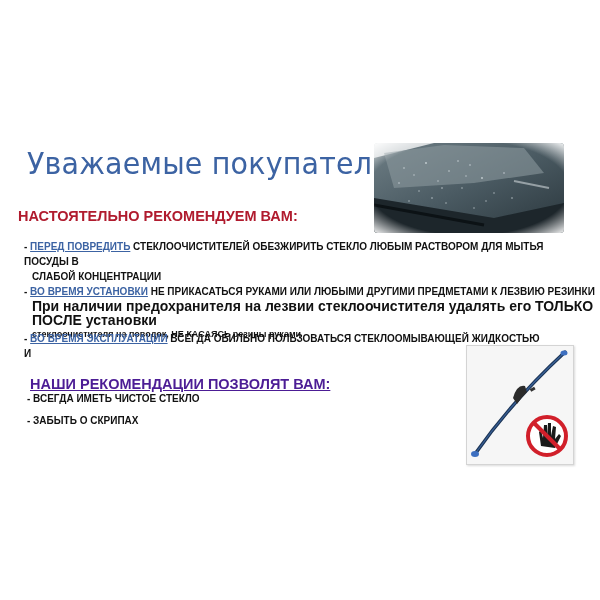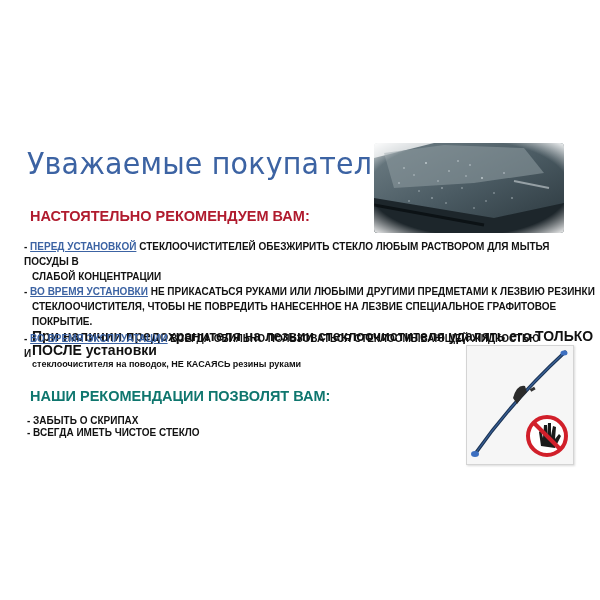--- a/index.html
+++ b/index.html
@@ -30,35 +30,36 @@
       color: #3c63a3;
       letter-spacing: 0.2px;
       white-space: nowrap;
       font-family: "DejaVu Sans", sans-serif;
       font-weight: normal;
       transform: scaleX(0.95);
       transform-origin: left center;
     }
     .heading-red {
       position: absolute;
-      left: 30px;
+      left: 18px;
       top: 208px;
       font-size: 14.5px;
       font-weight: bold;
       color: #b01b2e;
       white-space: nowrap;
     }
     .heading-blue {
       position: absolute;
       left: 30px;
-      top: 388px;
+      top: 376px;
       font-size: 14.5px;
       font-weight: bold;
-      color: #0f766e;
-      white-space: nowrap;
+      color: #4c1d95;
+      white-space: nowrap;
+      text-decoration: underline;
     }
     .rec {
       position: absolute;
       left: 24px;
       font-size: 10px;
       font-weight: bold;
       line-height: 15px;
       color: #111;
     }
     .rec .u {
@@ -152,38 +153,37 @@
           <circle cx="68" cy="45" r="0.8"></circle>
           <circle cx="92" cy="33" r="0.7"></circle>
       </g>
       <rect width="190" height="90" fill="url(#fade)"></rect>
     </svg>
   </div>
 
   <div class="heading-red">НАСТОЯТЕЛЬНО РЕКОМЕНДУЕМ ВАМ:</div>
 
   <div class="rec" style="top:239px; width:560px;">
-    <span>- </span><span class="u">ПЕРЕД УСТАНОВКОЙ</span><span> СТЕКЛООЧИСТИТЕЛЕЙ ОБЕЗЖИРИТЬ СТЕКЛО ЛЮБЫМ РАСТВОРОМ ДЛЯ МЫТЬЯ ПОСУДЫ В</span>
+    <span>- </span><span class="u">ПЕРЕД ПОВРЕДИТЬ</span><span> СТЕКЛООЧИСТИТЕЛЕЙ ОБЕЗЖИРИТЬ СТЕКЛО ЛЮБЫМ РАСТВОРОМ ДЛЯ МЫТЬЯ ПОСУДЫ В</span>
     <span class="indent">СЛАБОЙ КОНЦЕНТРАЦИИ</span>
   </div>
 
   <div class="rec" style="top:274px; width:575px;margin-top:10px;">
     <span>- </span><span class="u">ВО ВРЕМЯ УСТАНОВКИ</span><span> НЕ ПРИКАСАТЬСЯ РУКАМИ ИЛИ ЛЮБЫМИ ДРУГИМИ ПРЕДМЕТАМИ К ЛЕЗВИЮ РЕЗИНКИ</span>
-    <span class="indent">СТЕКЛООЧИСТИТЕЛЯ, ЧТОБЫ НЕ ПОВРЕДИТЬ НАНЕСЕННОЕ НА ЛЕЗВИЕ СПЕЦИАЛЬНОЕ ГРАФИТОВОЕ ПОКРЫТИЕ.</span>
     <span class="small" style="font-size:14px; line-height:14px;">При наличии предохранителя на лезвии стеклоочистителя удалять его ТОЛЬКО ПОСЛЕ установки</span>
     <span class="small" style="font-size:9px; line-height:14px;">стеклоочистителя на поводок, НЕ КАСАЯСЬ резины руками</span>
   </div>
 
   <div class="rec" style="top:331px; width:520px;">
     <span>- </span><span class="u">ВО ВРЕМЯ ЭКСПЛУАТАЦИИ</span><span> ВСЕГДА ОБИЛЬНО ПОЛЬЗОВАТЬСЯ СТЕКЛООМЫВАЮЩЕЙ ЖИДКОСТЬЮ И</span>
   </div>
 
   <div class="heading-blue">НАШИ РЕКОМЕНДАЦИИ ПОЗВОЛЯТ ВАМ:</div>
 
-  <div class="list-item" style="top:393px;margin-top:34px;">- ВСЕГДА ИМЕТЬ ЧИСТОЕ СТЕКЛО</div>
+  <div class="list-item" style="top:393px;">- ВСЕГДА ИМЕТЬ ЧИСТОЕ СТЕКЛО</div>
   <div class="list-item" style="top:415px;">- ЗАБЫТЬ О СКРИПАХ</div>
 
   <div class="wiper-card">
     <svg width="106" height="118" viewBox="0 0 106 118">
       <path d="M8,108 Q45,55 98,6" stroke="#1d3556" stroke-width="3.5" fill="none" stroke-linecap="round"></path>
       <path d="M8,108 Q45,55 98,6" stroke="#3e6aa8" stroke-width="1.2" fill="none" opacity="0.8"></path>
       <ellipse cx="97" cy="7" rx="3.5" ry="2.5" fill="#3d6fc0"></ellipse>
       <ellipse cx="8" cy="108" rx="4" ry="3" fill="#3d6fc0"></ellipse>
       <path d="M46,52 Q50,38 58,40 L60,46 Q54,52 50,58 Z" fill="#2b2b2b"></path>
       <rect x="63" y="42" width="5" height="3" fill="#333" transform="rotate(-30 65 43)"></rect>

